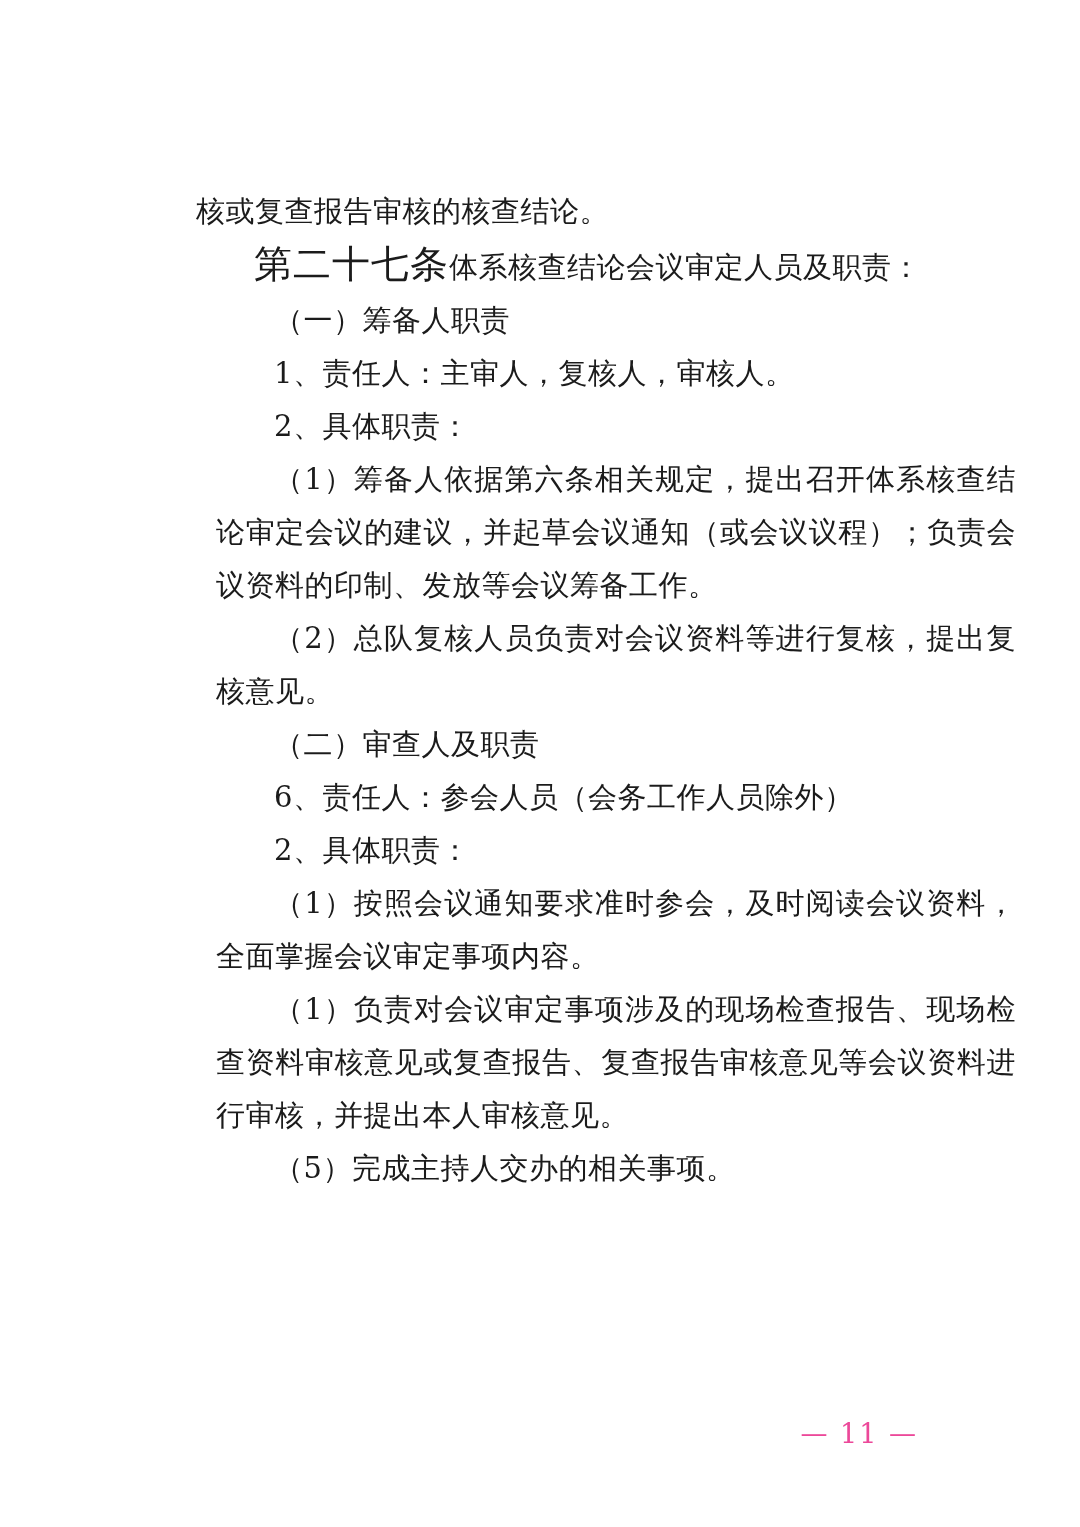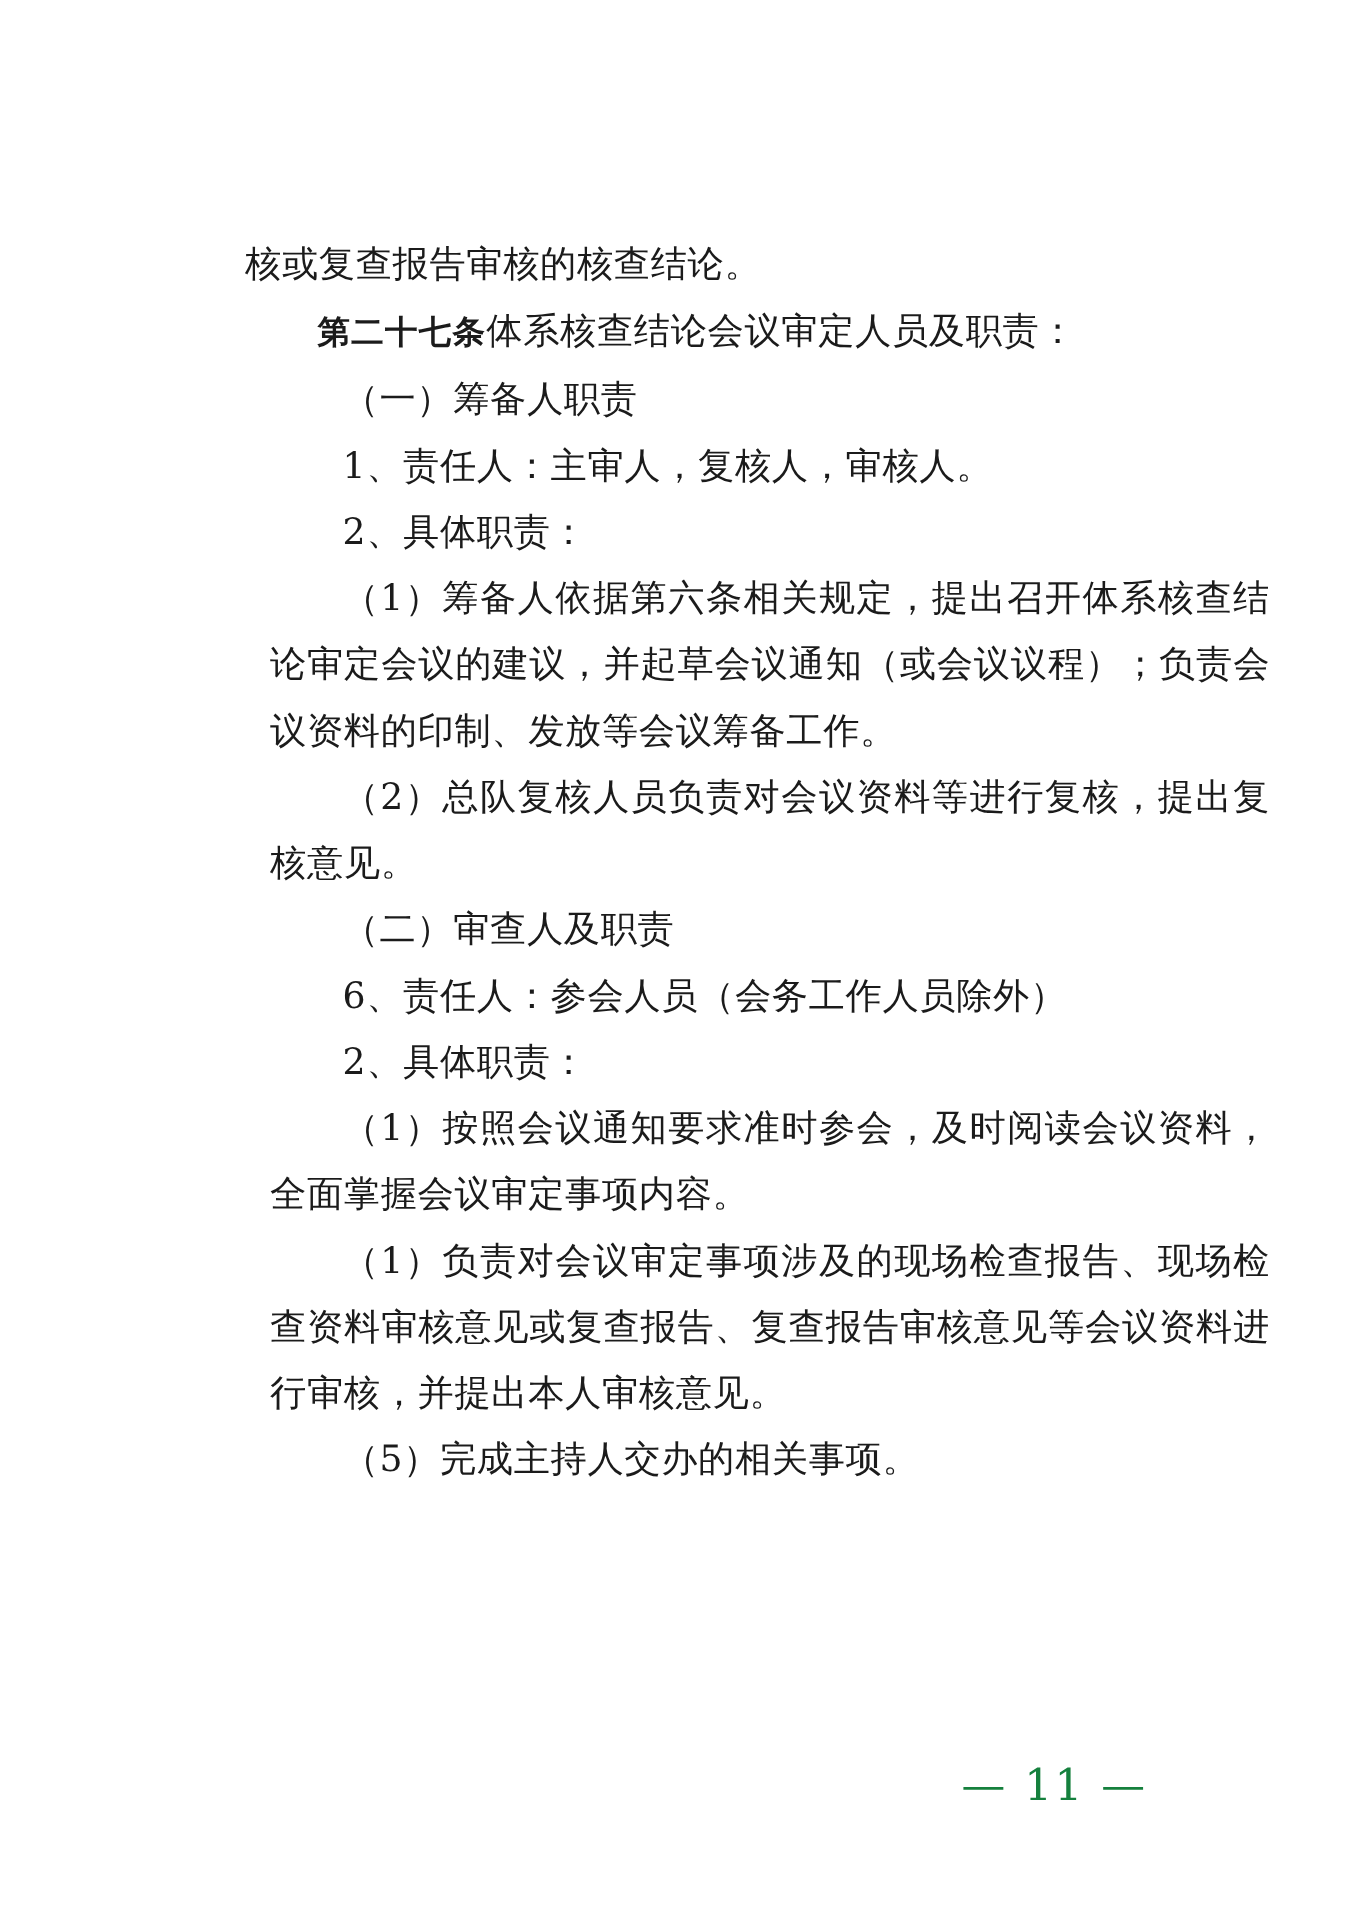--- a/index.html
+++ b/index.html
@@ -34,38 +34,38 @@
   }
   .para.indent {
     text-indent: 58px;
     margin-left: 20px;
   }
   .para.article {
     text-indent: 58px;
   }
   .article-label {
     font-family: "DejaVu Sans", "Liberation Sans", sans-serif;
-    font-weight: bold;
-    font-size: 26px;
+    font-weight: normal;
+    font-size: 38px;
     letter-spacing: 1px;
   }
   .article-text {
     font-family: "DejaVu Serif", "Liberation Serif", serif;
     font-size: 29px;
   }
   .footer {
     position: absolute;
     left: 0;
     right: 0;
     bottom: 78px;
     text-align: right;
     padding-right: 106px;
     font-family: "DejaVu Serif", "Liberation Serif", serif;
-    font-size: 35px;
-    color: #15803d;
+    font-size: 27px;
+    color: #ec4899;
     letter-spacing: 2px;
   }
 </style>
 </head>
 <body>
 
 <div class="page">
   <div class="content">
 
     <p class="para">核或复查报告审核的核查结论。</p>

